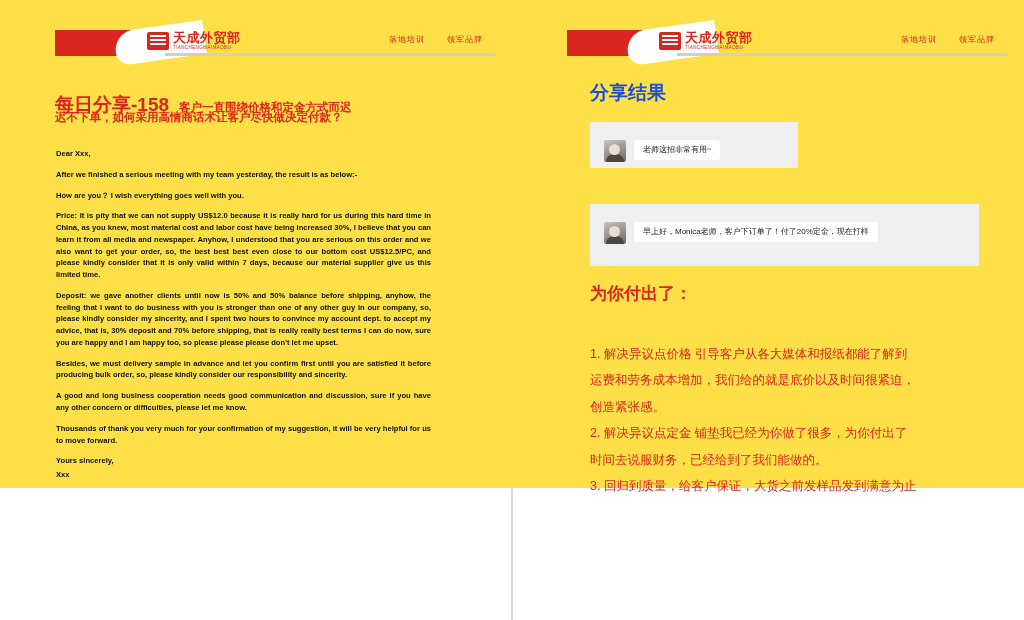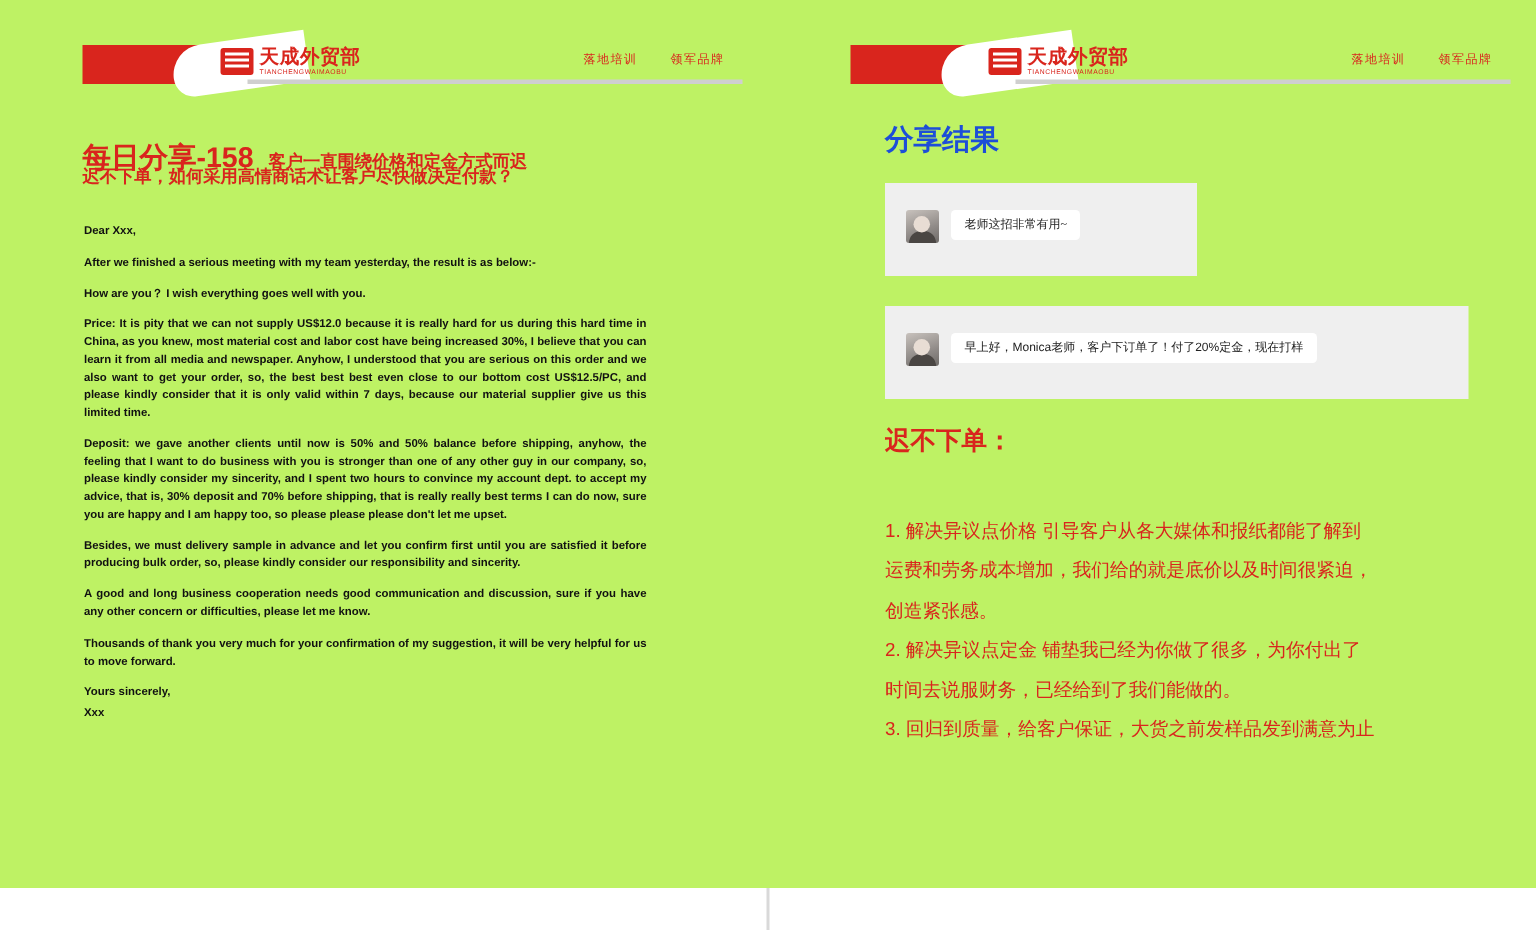--- a/index.html
+++ b/index.html
@@ -11,22 +11,22 @@
     width: 1024px;
     height: 620px;
     font-family: "Liberation Sans", sans-serif;
     position: relative;
     overflow: hidden;
   }
   .page {
     position: absolute;
     top: 0;
     width: 512px;
-    height: 592px;
-    background: #bef264;
+    height: 488px;
+    background: #fde047;
     box-sizing: border-box;
   }
   .page-left { left: 0; }
   .page-right { left: 512px; }
 
   .divider {
     position: absolute;
     left: 511px;
     top: 0;
     width: 2px;
@@ -159,21 +159,21 @@
     left: 590px;
     top: 80px;
     font-size: 19px;
     font-weight: bold;
     color: #1d4ed8;
   }
   .chat-block {
     position: absolute;
     background: #efefef;
   }
-  .chat-1 { left: 590px; top: 122px; width: 208px; height: 62px; font-family: Liberation Serif, serif; }
+  .chat-1 { left: 590px; top: 122px; width: 208px; height: 46px; font-family: Liberation Serif, serif; }
   .chat-2 { left: 590px; top: 204px; width: 389px; height: 62px; }
 
   .chat-row {
     position: absolute;
     left: 14px;
     top: 18px;
     display: flex;
     align-items: flex-start;
     gap: 8px;
   }
@@ -302,21 +302,21 @@
   </div>
 </div>
 
 <div class="chat-block chat-2">
   <div class="chat-row">
     <div class="avatar"></div>
     <div class="bubble">早上好，Monica老师，客户下订单了！付了20%定金，现在打样</div>
   </div>
 </div>
 
-<div class="r-section-title">迟不下单：</div>
+<div class="r-section-title">为你付出了：</div>
 
 <div class="r-points">
   <div>1. 解决异议点价格  引导客户从各大媒体和报纸都能了解到</div>
   <div>运费和劳务成本增加，我们给的就是底价以及时间很紧迫，</div>
   <div>创造紧张感。</div>
   <div>2. 解决异议点定金  铺垫我已经为你做了很多，为你付出了</div>
   <div>时间去说服财务，已经给到了我们能做的。</div>
   <div>3. 回归到质量，给客户保证，大货之前发样品发到满意为止</div>
 </div>
 

